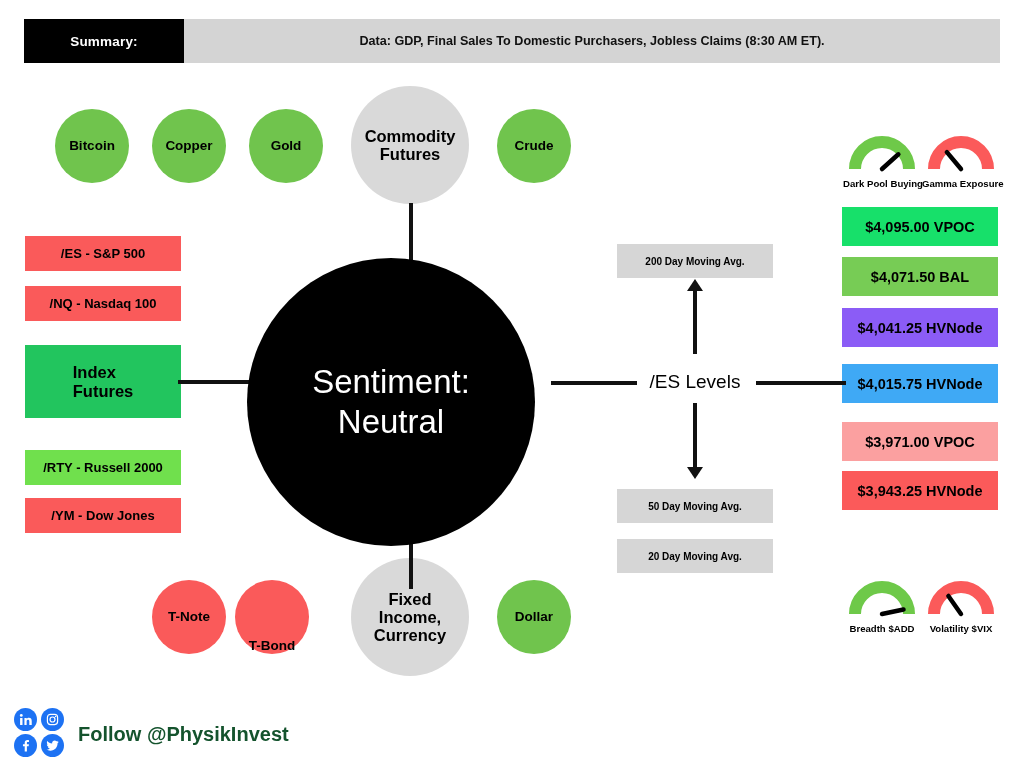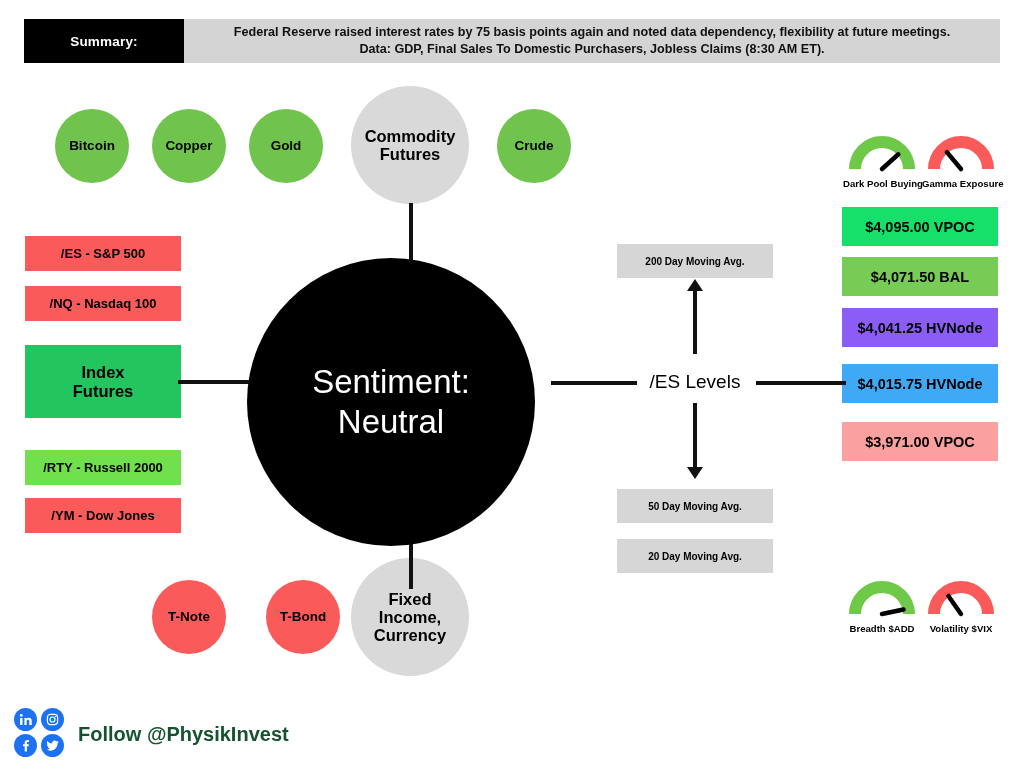--- a/index.html
+++ b/index.html
@@ -52,21 +52,21 @@
   .arrow-up, .arrow-down {
     position: absolute; width: 0; height: 0;
     border-left: 8px solid transparent; border-right: 8px solid transparent; z-index: 3;
   }
   .arrow-up { border-bottom: 12px solid #111111; }
   .arrow-down { border-top: 12px solid #111111; }
 
   
   .pill {
     position: absolute; display: flex; align-items: center; justify-content: center;
-    font-size: 13px; font-weight: bold; color: #000000; text-align: center;
+    font-size: 13px; font-weight: bold; color: #000000; text-align: left;
   }
   .pill-red   { background: #fa5a5a; }
   .pill-green { background: #70e04d; }
   .pill-grey  { background: #22c55e; }
 
   
   .ma-box {
     position: absolute; background: #d6d6d6; color: #000000;
     display: flex; align-items: center; justify-content: center;
     font-size: 10px; font-weight: bold; text-align: center;
@@ -103,21 +103,20 @@
   }
 </style>
 </head>
 <body>
 
 <div id="stage">
 
   <div class="summary-bar">
     <div class="summary-tag">Summary:</div>
     <div class="summary-text">
-      <span>Federal Reserve raised interest rates by 75 basis points again and noted data dependency, flexibility at future meetings.</span>
       <span>Data: GDP, Final Sales To Domestic Purchasers, Jobless Claims (8:30 AM ET).</span>
     </div>
   </div>
 
   <div class="line-v" style="left:409px; top:203px; height:70px;"></div>
 
   <div class="line-v" style="left:409px; top:533px; height:56px;"></div>
 
   <div class="line-h" style="left:178px; top:380px; width:110px;"></div>
 
@@ -153,30 +152,33 @@
       <div>Futures</div>
     </div>
   </div>
   <div class="circle c-small c-green" style="left:497px; top:109px;">
     <span>Crude</span>
   </div>
 
   <div class="circle c-small c-red" style="left:152px; top:580px;">
     <span>T-Note</span>
   </div>
-  <div class="circle c-small c-red" style="left:266px; top:580px;">
+  <div class="circle c-small c-red" style="left:235px; top:580px;align-items:flex-end;">
     <span>T-Bond</span>
   </div>
   <div class="circle c-hub" style="left:351px; top:558px;">
     <div>
       <div>Fixed</div>
       <div>Income,</div>
       <div>Currency</div>
     </div>
   </div>
+  <div class="circle c-small c-green" style="left:497px; top:580px;">
+    <span>Dollar</span>
+  </div>
 
   <div class="pill pill-red" style="left:25px; top:236px; width:156px; height:35px;">
     <span>/ES - S&amp;P 500</span>
   </div>
   <div class="pill pill-red" style="left:25px; top:286px; width:156px; height:35px;">
     <span>/NQ - Nasdaq 100</span>
   </div>
   <div class="pill pill-grey" style="left:25px; top:345px; width:156px; height:73px; font-size:16.5px;">
     <div>
       <div>Index</div>
@@ -210,20 +212,23 @@
     <span>$4,071.50 BAL</span>
   </div>
   <div class="lvl" id="lvl2" style="top: 308px; background: #8b5cf6;">
     <span>$4,041.25 HVNode</span>
   </div>
   <div class="lvl" id="lvl3" style="top: 364px; background: rgb(63, 169, 245);">
     <span>$4,015.75 HVNode</span>
   </div>
   <div class="lvl" id="lvl4" style="top: 422px; background: rgb(251, 160, 160);">
     <span>$3,971.00 VPOC</span>
+  </div>
+  <div class="lvl" id="lvl5" style="top: 471px; background: rgb(251, 90, 90);">
+    <span>$3,943.25 HVNode</span>
   </div>
 
   <div class="gauge-wrap" style="left:843px; top:133px;">
     <svg width="66" height="40" viewBox="0 0 66 40">
       <path d="M6 36 A27 27 0 0 1 60 36" fill="none" id="g0arc" stroke-width="12" stroke-linecap="butt" stroke="#6ec949"></path>
       <line x1="33" y1="36" x2="33" y2="14" id="g0ndl" stroke="#000" stroke-width="4.5" stroke-linecap="round" transform="rotate(48 33 36)"></line>
     </svg>
     <div class="gauge-label">Dark Pool Buying</div>
   </div>
   <div class="gauge-wrap" style="left:922px; top:133px;">

